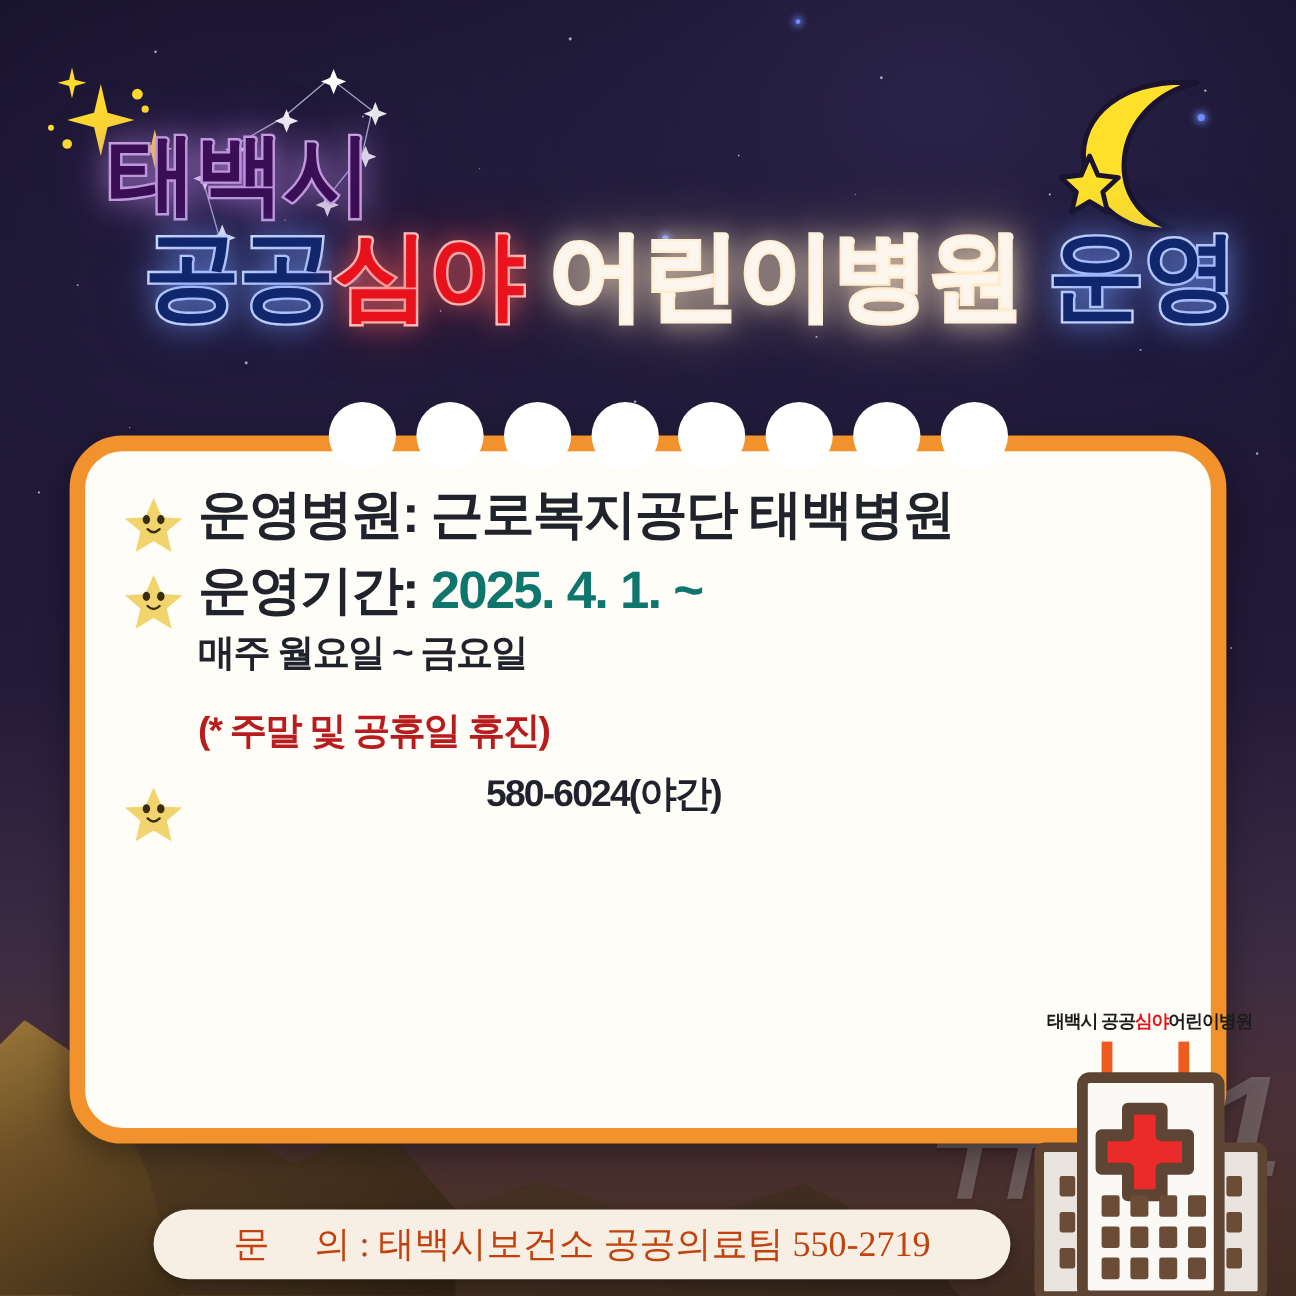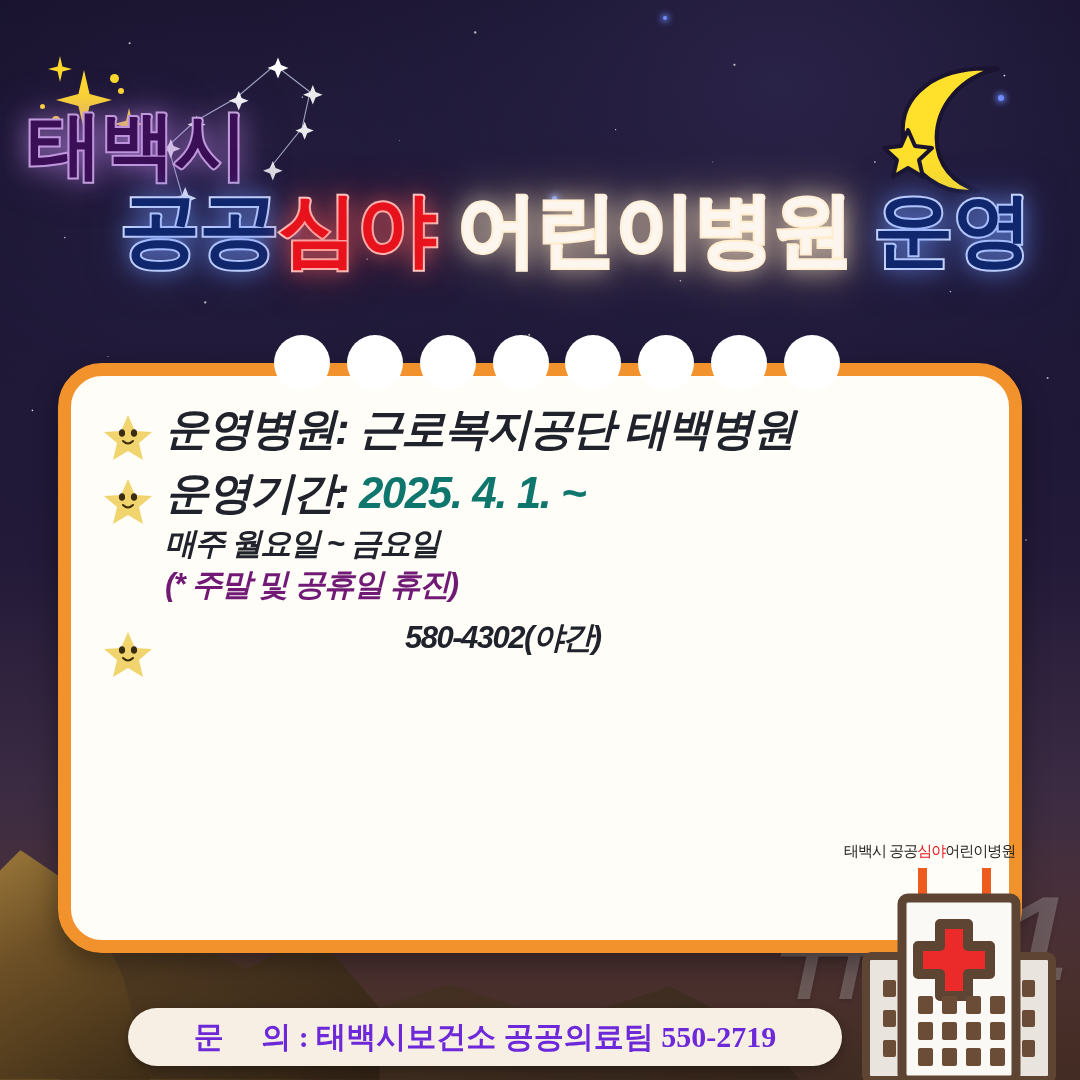--- a/index.html
+++ b/index.html
@@ -144,21 +144,21 @@
   .moon-group svg { width: 100%; height: 100%; }
 
   
   .title-block {
     position: absolute;
     left: 0; top: 108px;
     width: 1080px;
   }
   .title-line { white-space: nowrap; font-weight: 900; letter-spacing: -1px; }
   .title-line1 {
-    padding-left: 28px;
+    padding-left: 90px;
     font-size: 74px;
     line-height: 1;
     color: #3a0f55;
     -webkit-text-stroke: 4px #c9a9dd;
     paint-order: stroke fill;
     text-shadow: 0 0 26px rgba(190,140,230,.85), 0 0 46px rgba(150,90,200,.6);
   }
   .title-line2 {
     padding-left: 120px;
     margin-top: 8px;
@@ -178,21 +178,21 @@
     text-shadow: 0 0 22px rgba(255,110,110,.85), 0 0 44px rgba(220,40,40,.6);
   }
   .t-white {
     color: #fdf6ef;
     -webkit-text-stroke: 4px #fff6e6;
     paint-order: stroke fill;
     text-shadow: 0 0 24px rgba(255,235,200,.95), 0 0 52px rgba(255,215,160,.7);
   }
 
   
-  .card-wrap { position: absolute; left: 58px; top: 363px; width: 964px; height: 590px; font-style: italic; }
+  .card-wrap { position: absolute; left: 58px; top: 363px; width: 964px; height: 590px; }
   .card {
     position: absolute;
     inset: 0;
     background: #fffdf7;
     border: 13px solid #f2922c;
     border-radius: 44px;
     box-sizing: border-box;
     box-shadow: 0 10px 26px rgba(0,0,0,.35);
   }
   .notches {
@@ -221,33 +221,33 @@
   .row-text {
     font-size: 44px;
     line-height: 1.33;
     font-weight: 700;
     letter-spacing: -1.5px;
     white-space: nowrap;
   }
   .row-text .lbl { color: #20232b; }
   .val-navy { color: #0f766e; }
   .val-dark { color: #20232b; }
-  .val-red { color: #701a75; font-weight: 800; }
+  .val-red { color: #b91c1c; font-weight: 800; margin-top: 24px; }
   .sub-line { padding-left: 62px; font-size: 31px; line-height: 1.33; font-weight: 700; letter-spacing: -1.5px; white-space: nowrap; }
   .sub-indent { padding-left: 300px; }
   .r-sp { height: 10px; }
 
   
   .logo-group { position: absolute; right: 8px; bottom: 0; width: 228px; height: 238px; }
   .logo-caption {
     position: absolute;
     top: 0; left: 0; width: 100%;
-    text-align: left;
+    text-align: center;
     font-size: 15px;
-    font-weight: 400;
+    font-weight: 700;
     letter-spacing: -1px;
     color: #1c1c1c;
     white-space: nowrap;
   }
   .logo-caption .hl { color: #e8121c; }
   .logo-art { position: absolute; top: 22px; left: 10px; width: 210px; height: 216px; }
   .logo-art svg { width: 100%; height: 100%; }
 
   
   .watermark {
@@ -269,22 +269,22 @@
     width: 714px; height: 58px;
     background: #f7efe4;
     border-radius: 29px;
     display: flex;
     align-items: center;
     justify-content: center;
     box-shadow: 0 3px 10px rgba(0,0,0,.3);
   }
   .footer-text {
     font-size: 30px;
-    font-weight: 700;
-    color: #6d28d9;
+    font-weight: 400;
+    color: #c2410c;
     letter-spacing: 0px;
     white-space: nowrap;
     font-family: "Liberation Serif", "DejaVu Serif", serif;
   }
 </style>
 </head>
 <body>
 
 <div id="poster">
 
@@ -379,21 +379,21 @@
           <div class="row">
             <div class="star-bullet">
               <svg viewBox="0 0 50 50">
                 <path d="M25,3 L32,19 L49,20 L36,31 L40,48 L25,39 L10,48 L14,31 L1,20 L18,19 Z" fill="#f2d46e"></path>
                 <ellipse cx="19" cy="21" rx="3.1" ry="3.8" fill="#3a2c10"></ellipse>
                 <ellipse cx="31" cy="21" rx="3.1" ry="3.8" fill="#3a2c10"></ellipse>
                 <path d="M20,29 q5,5 10,0" stroke="#3a2c10" stroke-width="2" fill="none" stroke-linecap="round"></path>
               </svg>
             </div>
             <div>
-              <div class="sub-line val-dark sub-indent" style="padding-left: 240px;">580-4302(야간)</div>
+              <div class="sub-line val-dark sub-indent" style="padding-left: 240px;">580-6024(야간)</div>
             </div>
           </div>
           <div class="r-sp"></div>
         </div>
     </div>
     <div class="notches">
       <div class="notch"></div>
       <div class="notch"></div>
       <div class="notch"></div>
       <div class="notch"></div>

